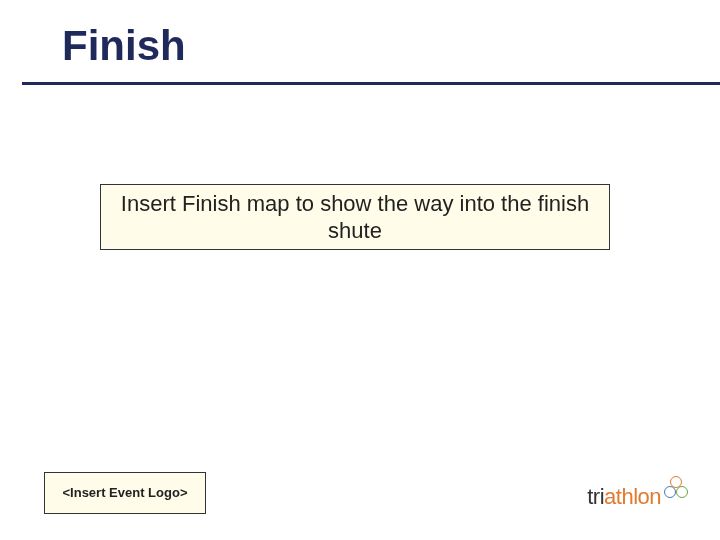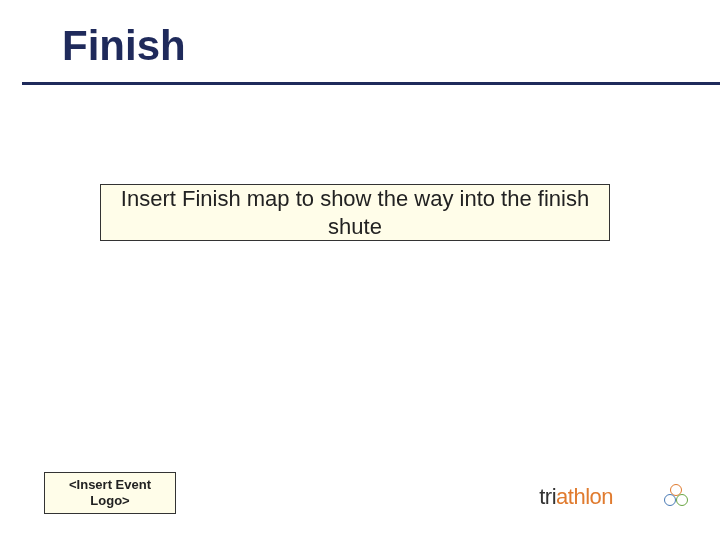--- a/index.html
+++ b/index.html
@@ -25,61 +25,60 @@
     top: 82px;
     width: 698px;
     height: 3px;
     background: #1f2a5b;
   }
   .placeholder-box {
     position: absolute;
     left: 100px;
     top: 184px;
     width: 510px;
-    height: 57px;
+    height: 66px;
     background: #fffde9;
     border: 1px solid #333;
     display: flex;
     align-items: center;
     justify-content: center;
     text-align: center;
     padding: 6px 12px;
   }
   .placeholder-text {
     font-size: 22px;
     color: #222;
     line-height: 1.25;
   }
   .event-logo-box {
     position: absolute;
     left: 44px;
     top: 472px;
-    width: 132px;
+    width: 162px;
     height: 42px;
     background: #fffde9;
     border: 1px solid #333;
     display: flex;
     align-items: center;
     justify-content: center;
     text-align: center;
     padding: 2px 6px;
   }
   .event-logo-text {
     font-size: 13px;
     font-weight: bold;
     color: #222;
     line-height: 1.25;
   }
   .triathlon-logo {
     position: absolute;
     right: 30px;
     bottom: 30px;
     display: flex;
-    align-items: flex-end;
-    gap: 48px;
+    align-items: flex-start;
   }
   .triathlon-text {
     font-size: 22px;
     color: #333;
     letter-spacing: -0.5px;
   }
   .triathlon-text .orange { color: #e07b2f; }
   .rings {
     position: relative;
     width: 26px;

